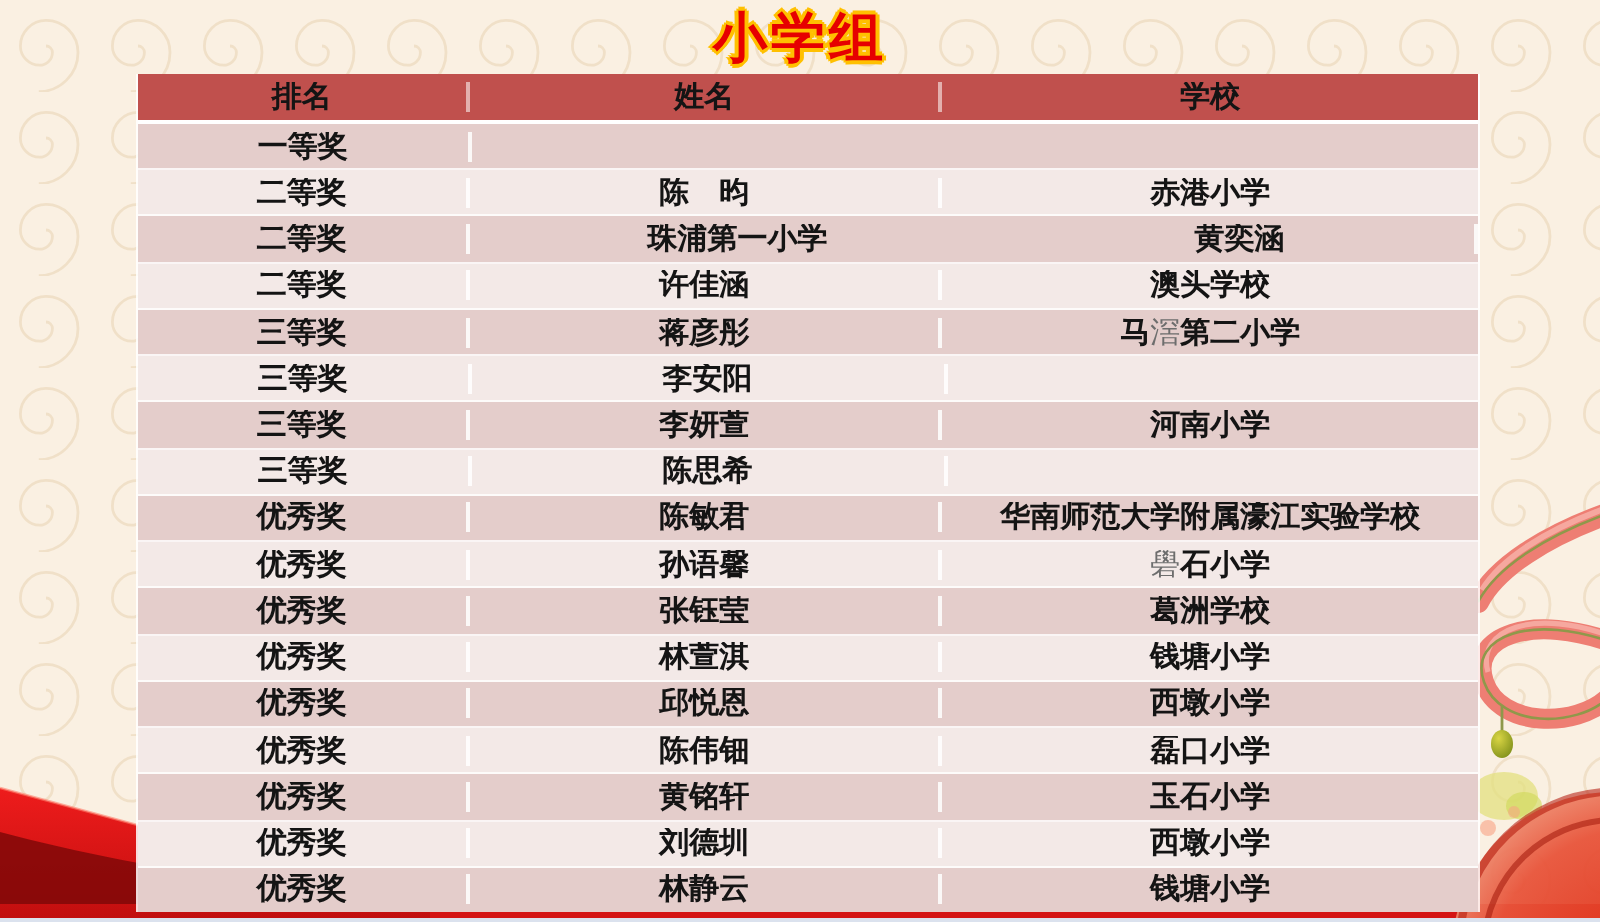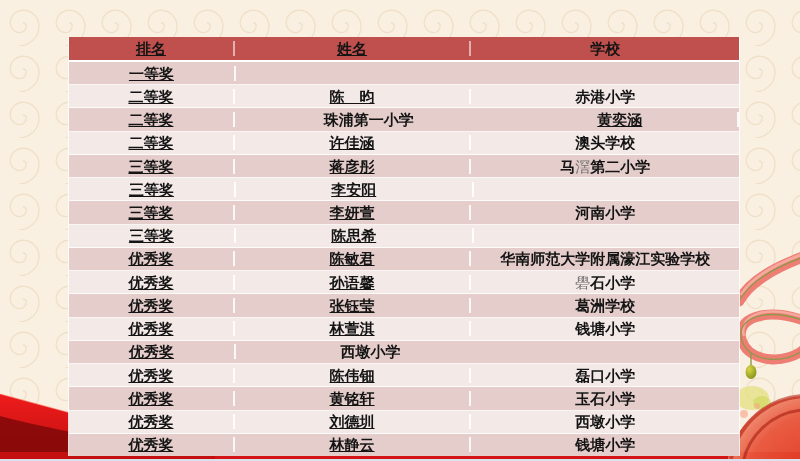--- a/index.html
+++ b/index.html
@@ -58,21 +58,21 @@
   .t-row.light{background:var(--row-light);}
   .cell{
     text-align:center;
     font-size:15px;font-weight:700;color:#141414;
     overflow:hidden;white-space:nowrap;
     line-height:1;
   }
   .c1{width:24.6%;}
   .c2{width:35.2%;}
   .c3{width:40.2%;}
-  .c1,.c2{border-right:2px solid rgba(255,255,255,.85);text-decoration:underline;}
+  .c1,.c2{border-right:2px solid rgba(255,255,255,.85);}
   .t-header .cell{font-size:15px;}
   .t-header .c1,.t-header .c2{border-right:2px solid rgba(255,255,255,.55);}
   .thin-glyph{font-weight:400;color:#6d6d6d;}
 </style>
 </head>
 <body>
 
 <div class="stage">
 
   <svg class="bg-pattern" width="800" height="461" aria-hidden="true">
@@ -125,20 +125,21 @@
     <ellipse cx="762" cy="403" rx="9" ry="7" fill="#cfd957" opacity="0.6"></ellipse>
     <circle cx="806" cy="476" r="80" fill="url(#blob)" opacity="0.95"></circle>
     <path d="M 730 466 A 78 78 0 0 1 802 396" stroke="#b01205" stroke-width="4" fill="none" opacity="0.55"></path>
     <path d="M 742 470 A 66 66 0 0 1 804 410" stroke="#9a0d02" stroke-width="3" fill="none" opacity="0.5"></path>
     <circle cx="744" cy="414" r="4" fill="#f8a283" opacity="0.6"></circle>
     <circle cx="757" cy="406" r="3" fill="#f8a283" opacity="0.55"></circle>
 
     <rect x="0" y="459" width="800" height="2" fill="#dbe2ee"></rect>
   </svg>
 
+  <h1 class="page-title">小学组</h1>
 
   <div class="results-table">
     <div class="t-row t-header">
       <div class="cell c1">排名</div>
       <div class="cell c2">姓名</div>
       <div class="cell c3">学校</div>
     </div>
     <div class="t-body">
         <div class="t-row dark">
       <div class="cell c1">一等奖</div>
@@ -191,20 +192,21 @@
       <div class="cell c2">张钰莹</div>
       <div class="cell c3">葛洲学校</div>
     </div>
         <div class="t-row light">
       <div class="cell c1">优秀奖</div>
       <div class="cell c2">林萱淇</div>
       <div class="cell c3">钱塘小学</div>
     </div>
         <div class="t-row dark">
       <div class="cell c1">优秀奖</div>
+      <div class="cell c2">邱悦恩</div>
       <div class="cell c3">西墩小学</div>
     </div>
         <div class="t-row light">
       <div class="cell c1">优秀奖</div>
       <div class="cell c2">陈伟钿</div>
       <div class="cell c3">磊口小学</div>
     </div>
         <div class="t-row dark">
       <div class="cell c1">优秀奖</div>
       <div class="cell c2">黄铭轩</div>

